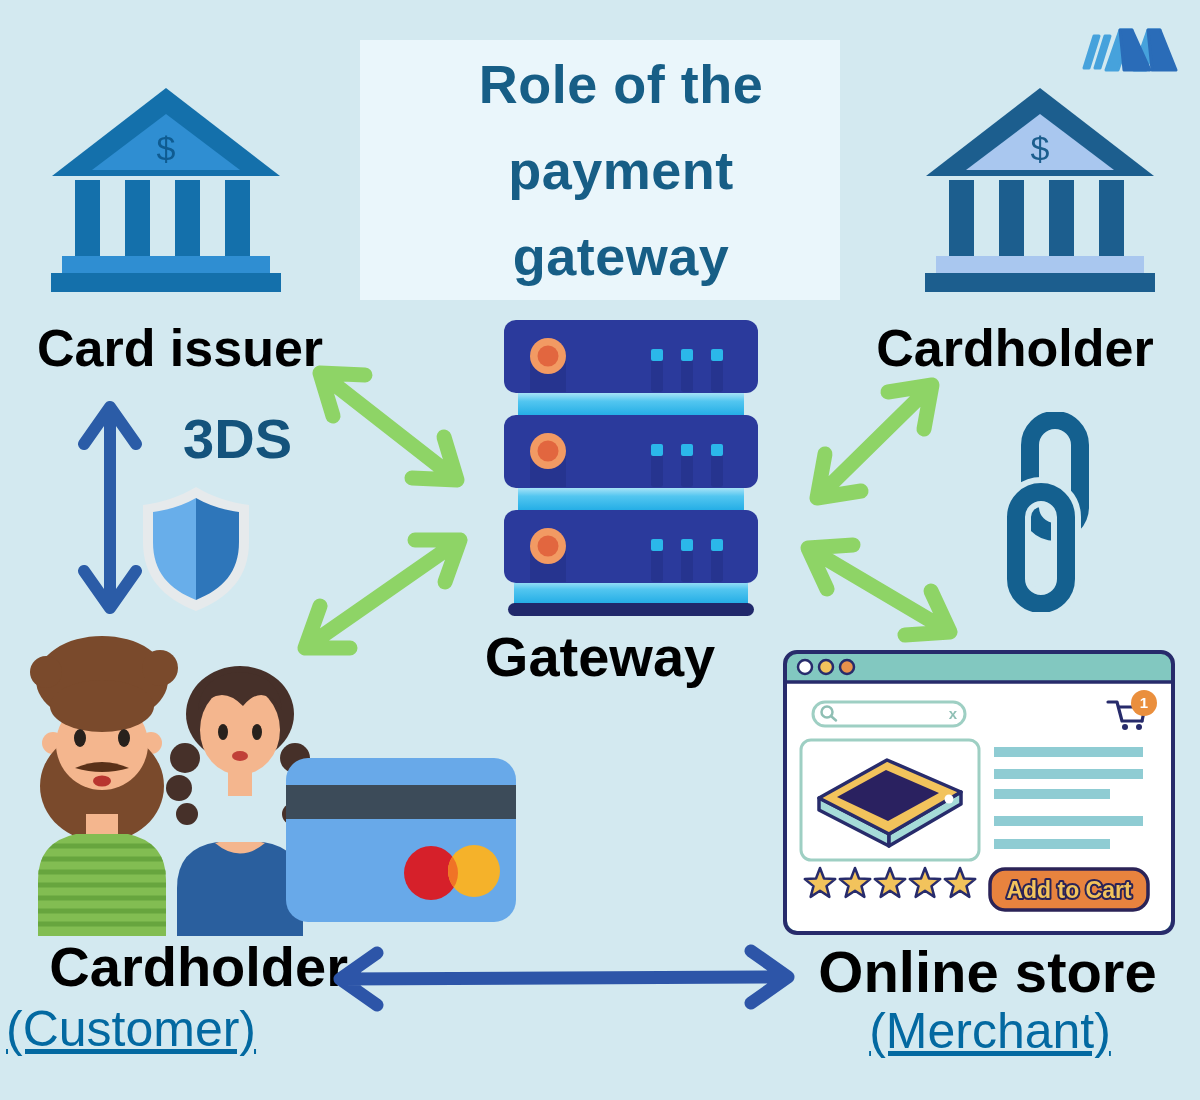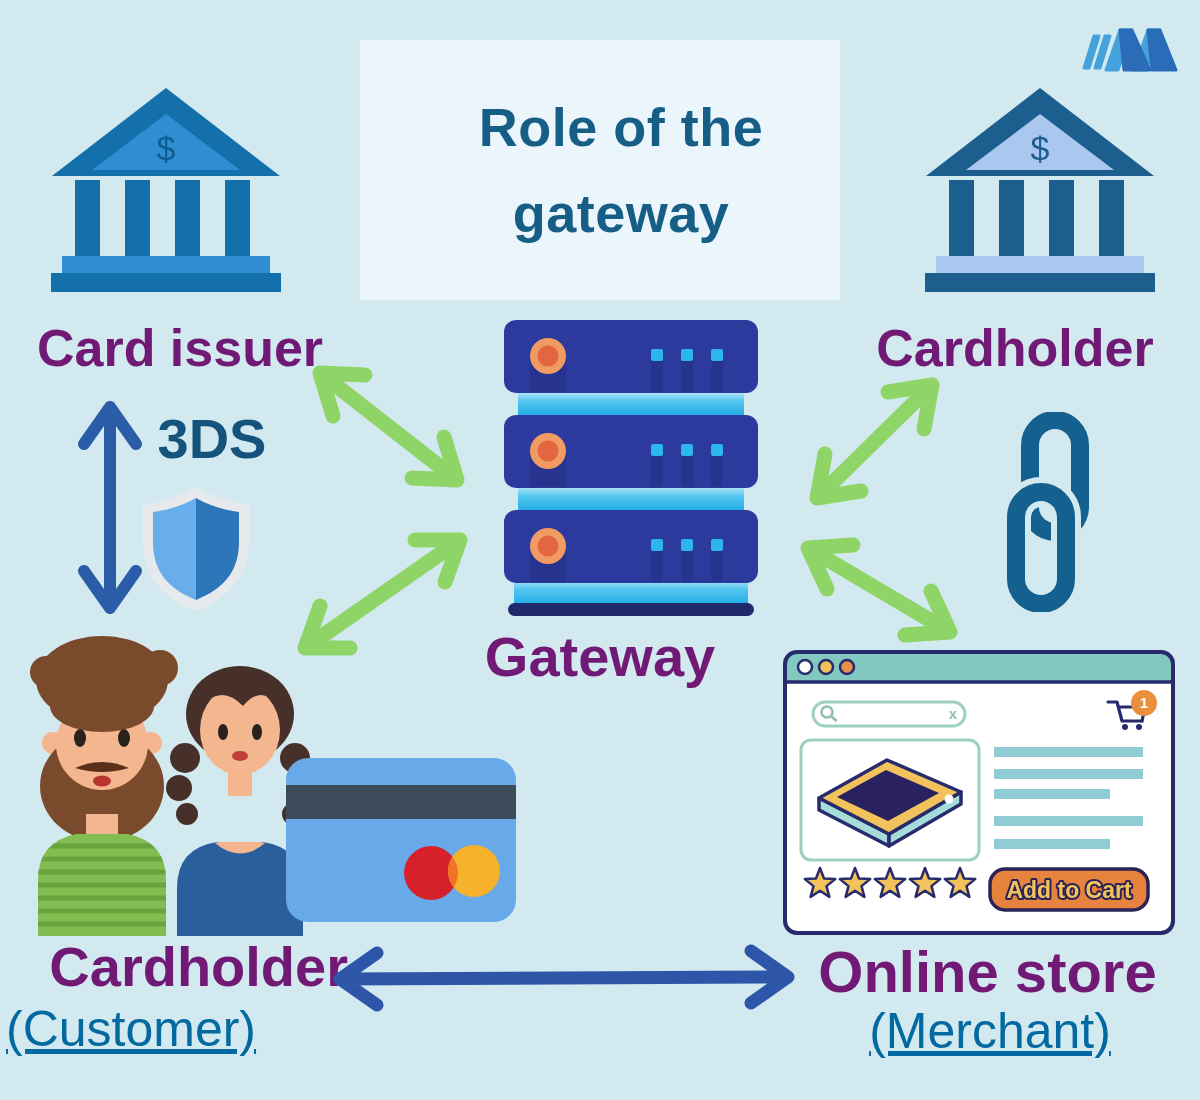--- a/index.html
+++ b/index.html
@@ -12,32 +12,33 @@
   .abs{position:absolute;}
   .title-panel{
     left:360px;top:40px;width:480px;height:260px;background:#eaf6fb;
     display:flex;flex-direction:column;justify-content:center;align-items:center;
   }
   .title-line{
     color:#175e86;font-weight:700;font-size:54px;line-height:86px;text-align:center;
     letter-spacing:0.5px;
     margin-left:42px;
   }
-  .node-label{color:#701a75;font-weight:700;text-align:center;}
+  .node-label{color:#000000;font-weight:700;text-align:center;}
   .sub-label{color:#0369a1;font-weight:400;text-align:center;text-decoration:underline;}
   svg{display:block;}
   .overlay{pointer-events:none;}
 </style>
 </head>
 <body>
 
 <div class="scene">
 
   <div class="abs title-panel">
     <div class="title-line">Role of the</div>
+    <div class="title-line">payment</div>
     <div class="title-line">gateway</div>
   </div>
 
   <svg class="abs" style="left:1076px;top:20px" width="104" height="58" viewBox="0 0 104 58">
     <g stroke-linejoin="round">
       <path d="M8,48 L18,16 L23,16 L13,48 Z" fill="#46a2dc" stroke="#46a2dc" stroke-width="3"></path>
       <path d="M19,48 L29,16 L34,16 L24,48 Z" fill="#46a2dc" stroke="#46a2dc" stroke-width="3"></path>
       <path d="M30,50 L44,10 L56,10 L42,50 Z" fill="#46a2dc" stroke="#46a2dc" stroke-width="3"></path>
       <path d="M58,50 L72,10 L84,10 L70,50 Z" fill="#46a2dc" stroke="#46a2dc" stroke-width="3"></path>
       <path d="M44,10 L56,10 L74,50 L48,50 Z" fill="#2a6cb8" stroke="#2a6cb8" stroke-width="3"></path>
@@ -118,21 +119,21 @@
       <rect x="30" y="36" width="36" height="36" fill="#26348f"></rect>
       <circle cx="48" cy="36" r="18" fill="#f29a63"></circle>
       <circle cx="48" cy="36" r="10.5" fill="#e2663f"></circle>
       <rect x="151" y="29" width="12" height="12" rx="2" fill="#2bb7ea"></rect>
       <rect x="181" y="29" width="12" height="12" rx="2" fill="#2bb7ea"></rect>
       <rect x="211" y="29" width="12" height="12" rx="2" fill="#2bb7ea"></rect>
     </g>
   </svg>
   <div class="abs node-label" style="left:440px;top:624px;width:320px;font-size:56px">Gateway</div>
 
-  <div class="abs node-label" style="left:132px;top:406px;width:160px;font-size:56px;text-align:center;color:#14537c">3DS</div>
+  <div class="abs node-label" style="left:132px;top:406px;width:160px;font-size:56px;text-align:right;color:#14537c">3DS</div>
 
   <svg class="abs" style="left:138px;top:484px" width="116" height="130" viewBox="0 0 116 130">
     <path d="M58,3 C74,13 94,19 111,21 L111,58 C111,93 91,114 58,127 C25,114 5,93 5,58 L5,21 C22,19 42,13 58,3 Z" fill="#e6eaec"></path>
     <path d="M58,14 C46,21 31,26 15,28 L15,58 C15,88 31,105 58,116 Z" fill="#68aeea"></path>
     <path d="M58,14 C70,21 85,26 101,28 L101,58 C101,88 85,105 58,116 Z" fill="#2e76ba"></path>
   </svg>
 
   <svg class="abs" style="left:20px;top:618px" width="165" height="318" viewBox="0 0 165 318">
     <defs>
       <clipPath id="manShirtClip">

